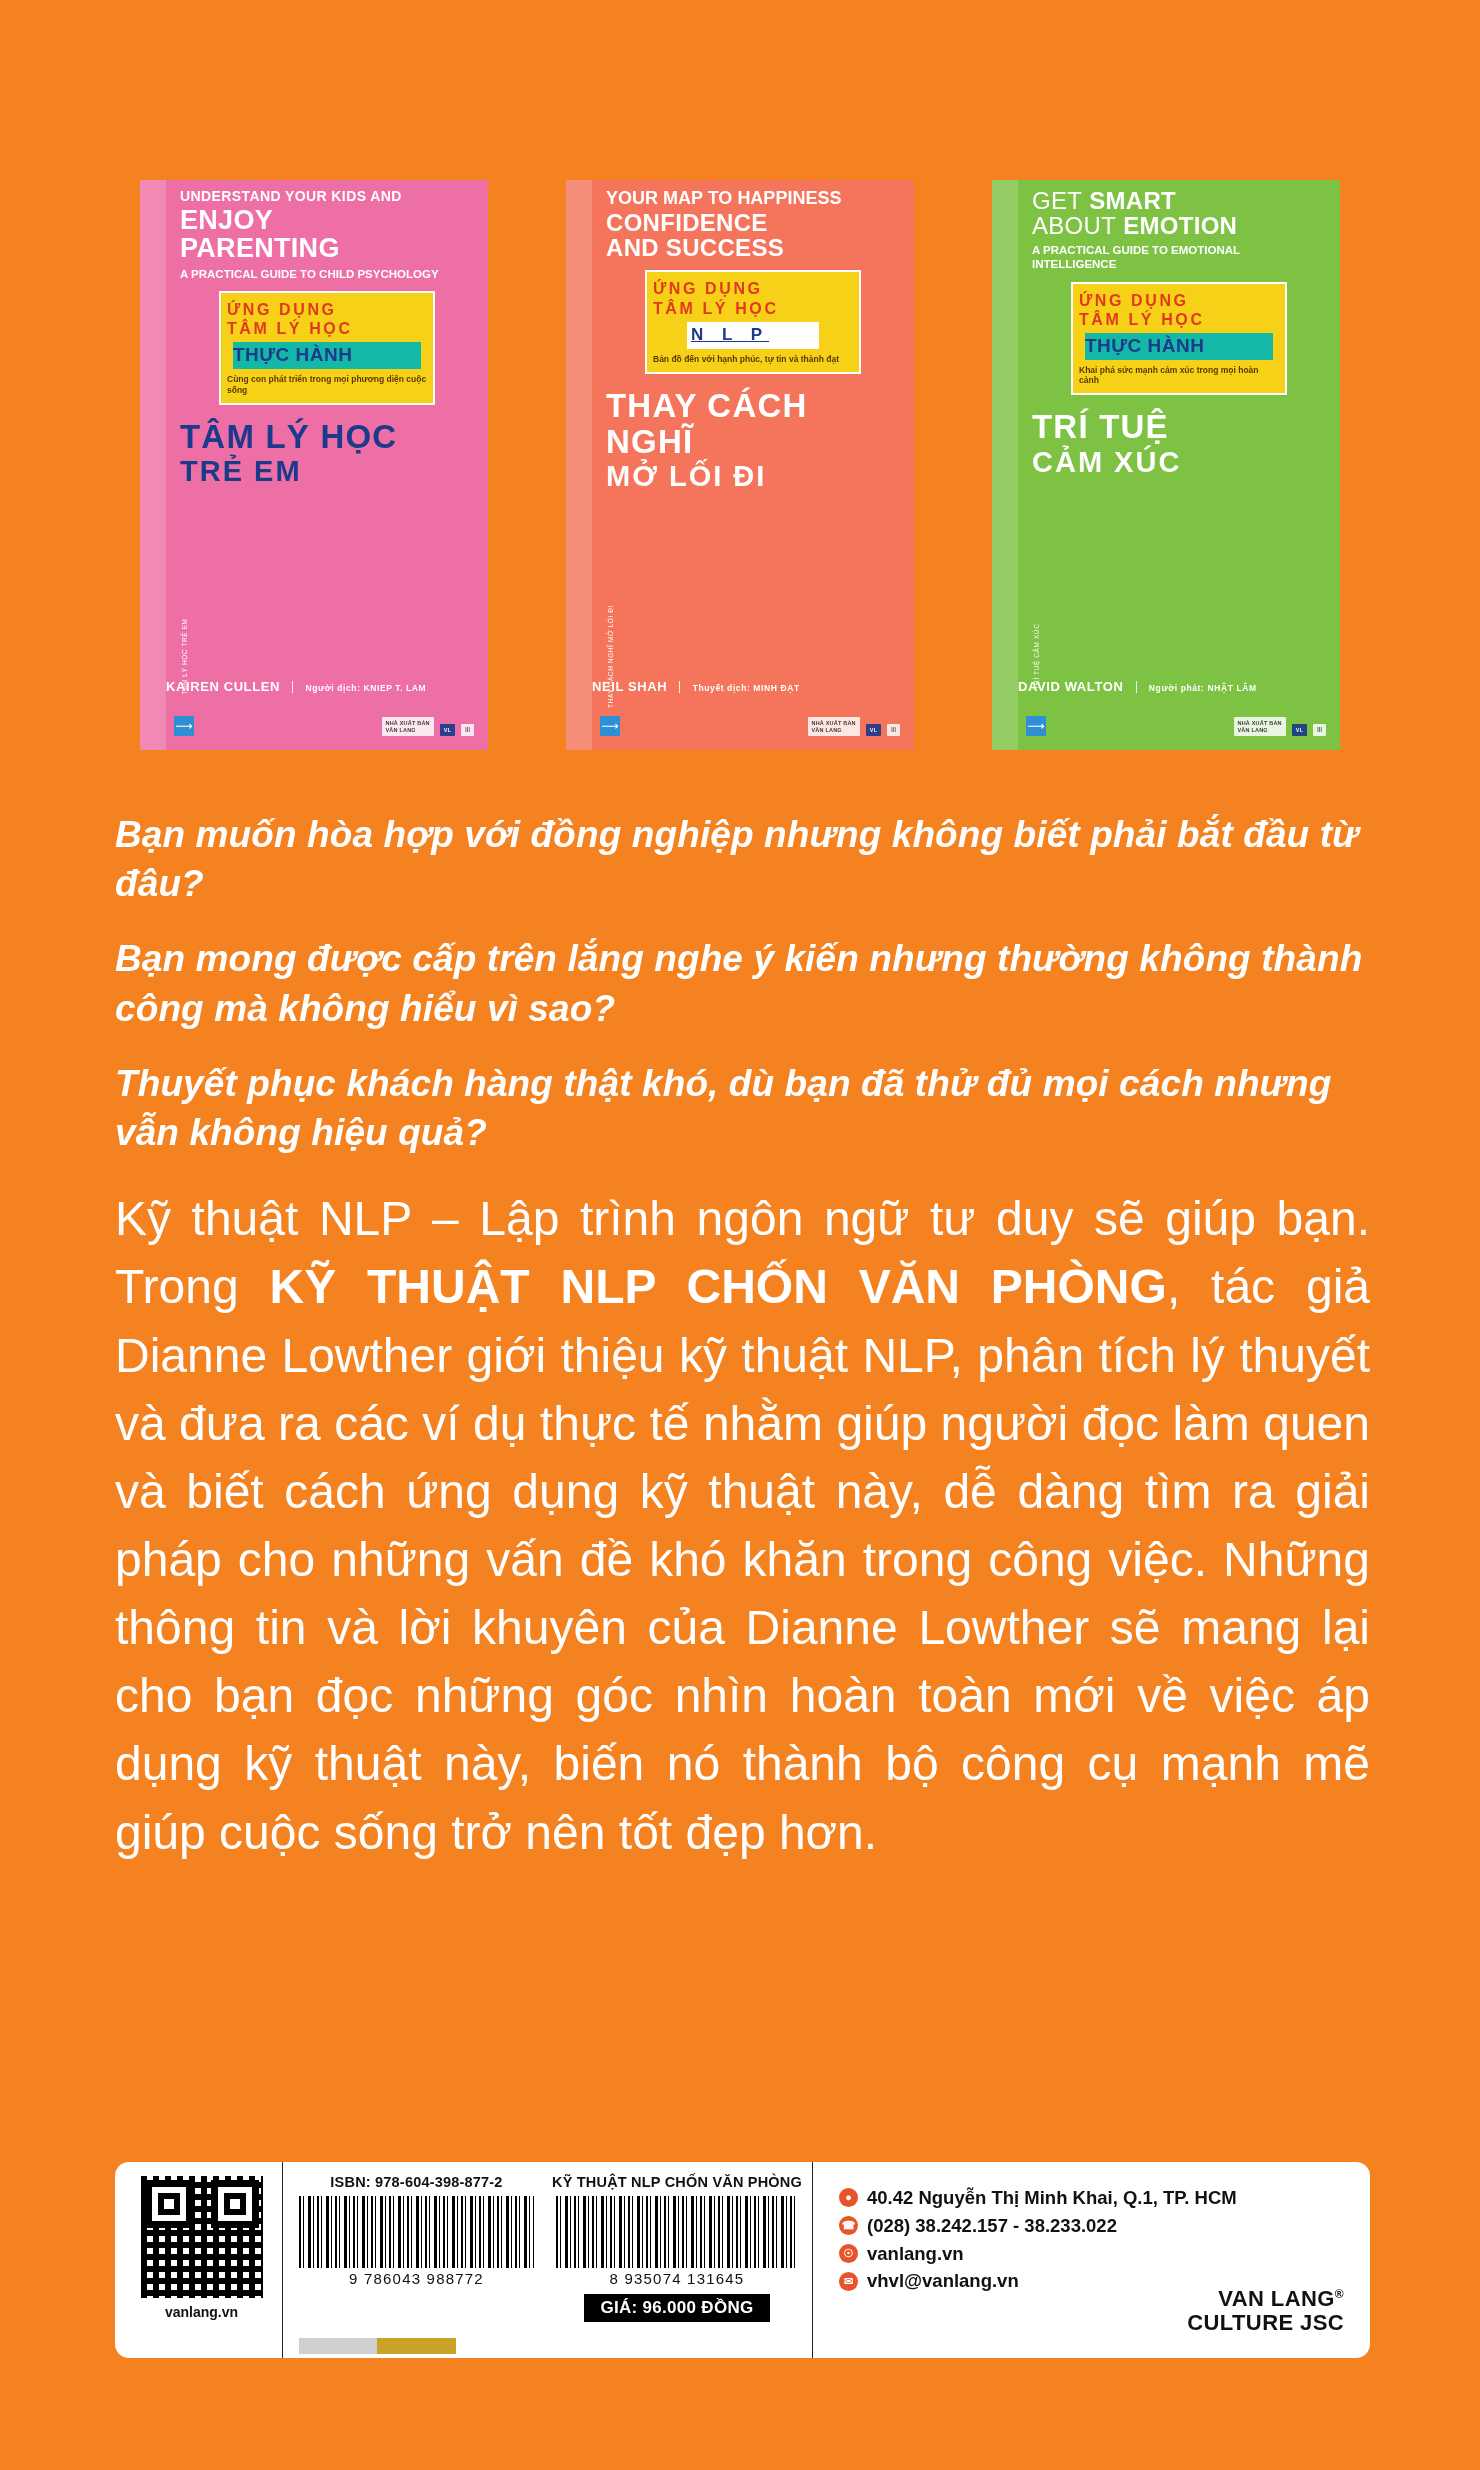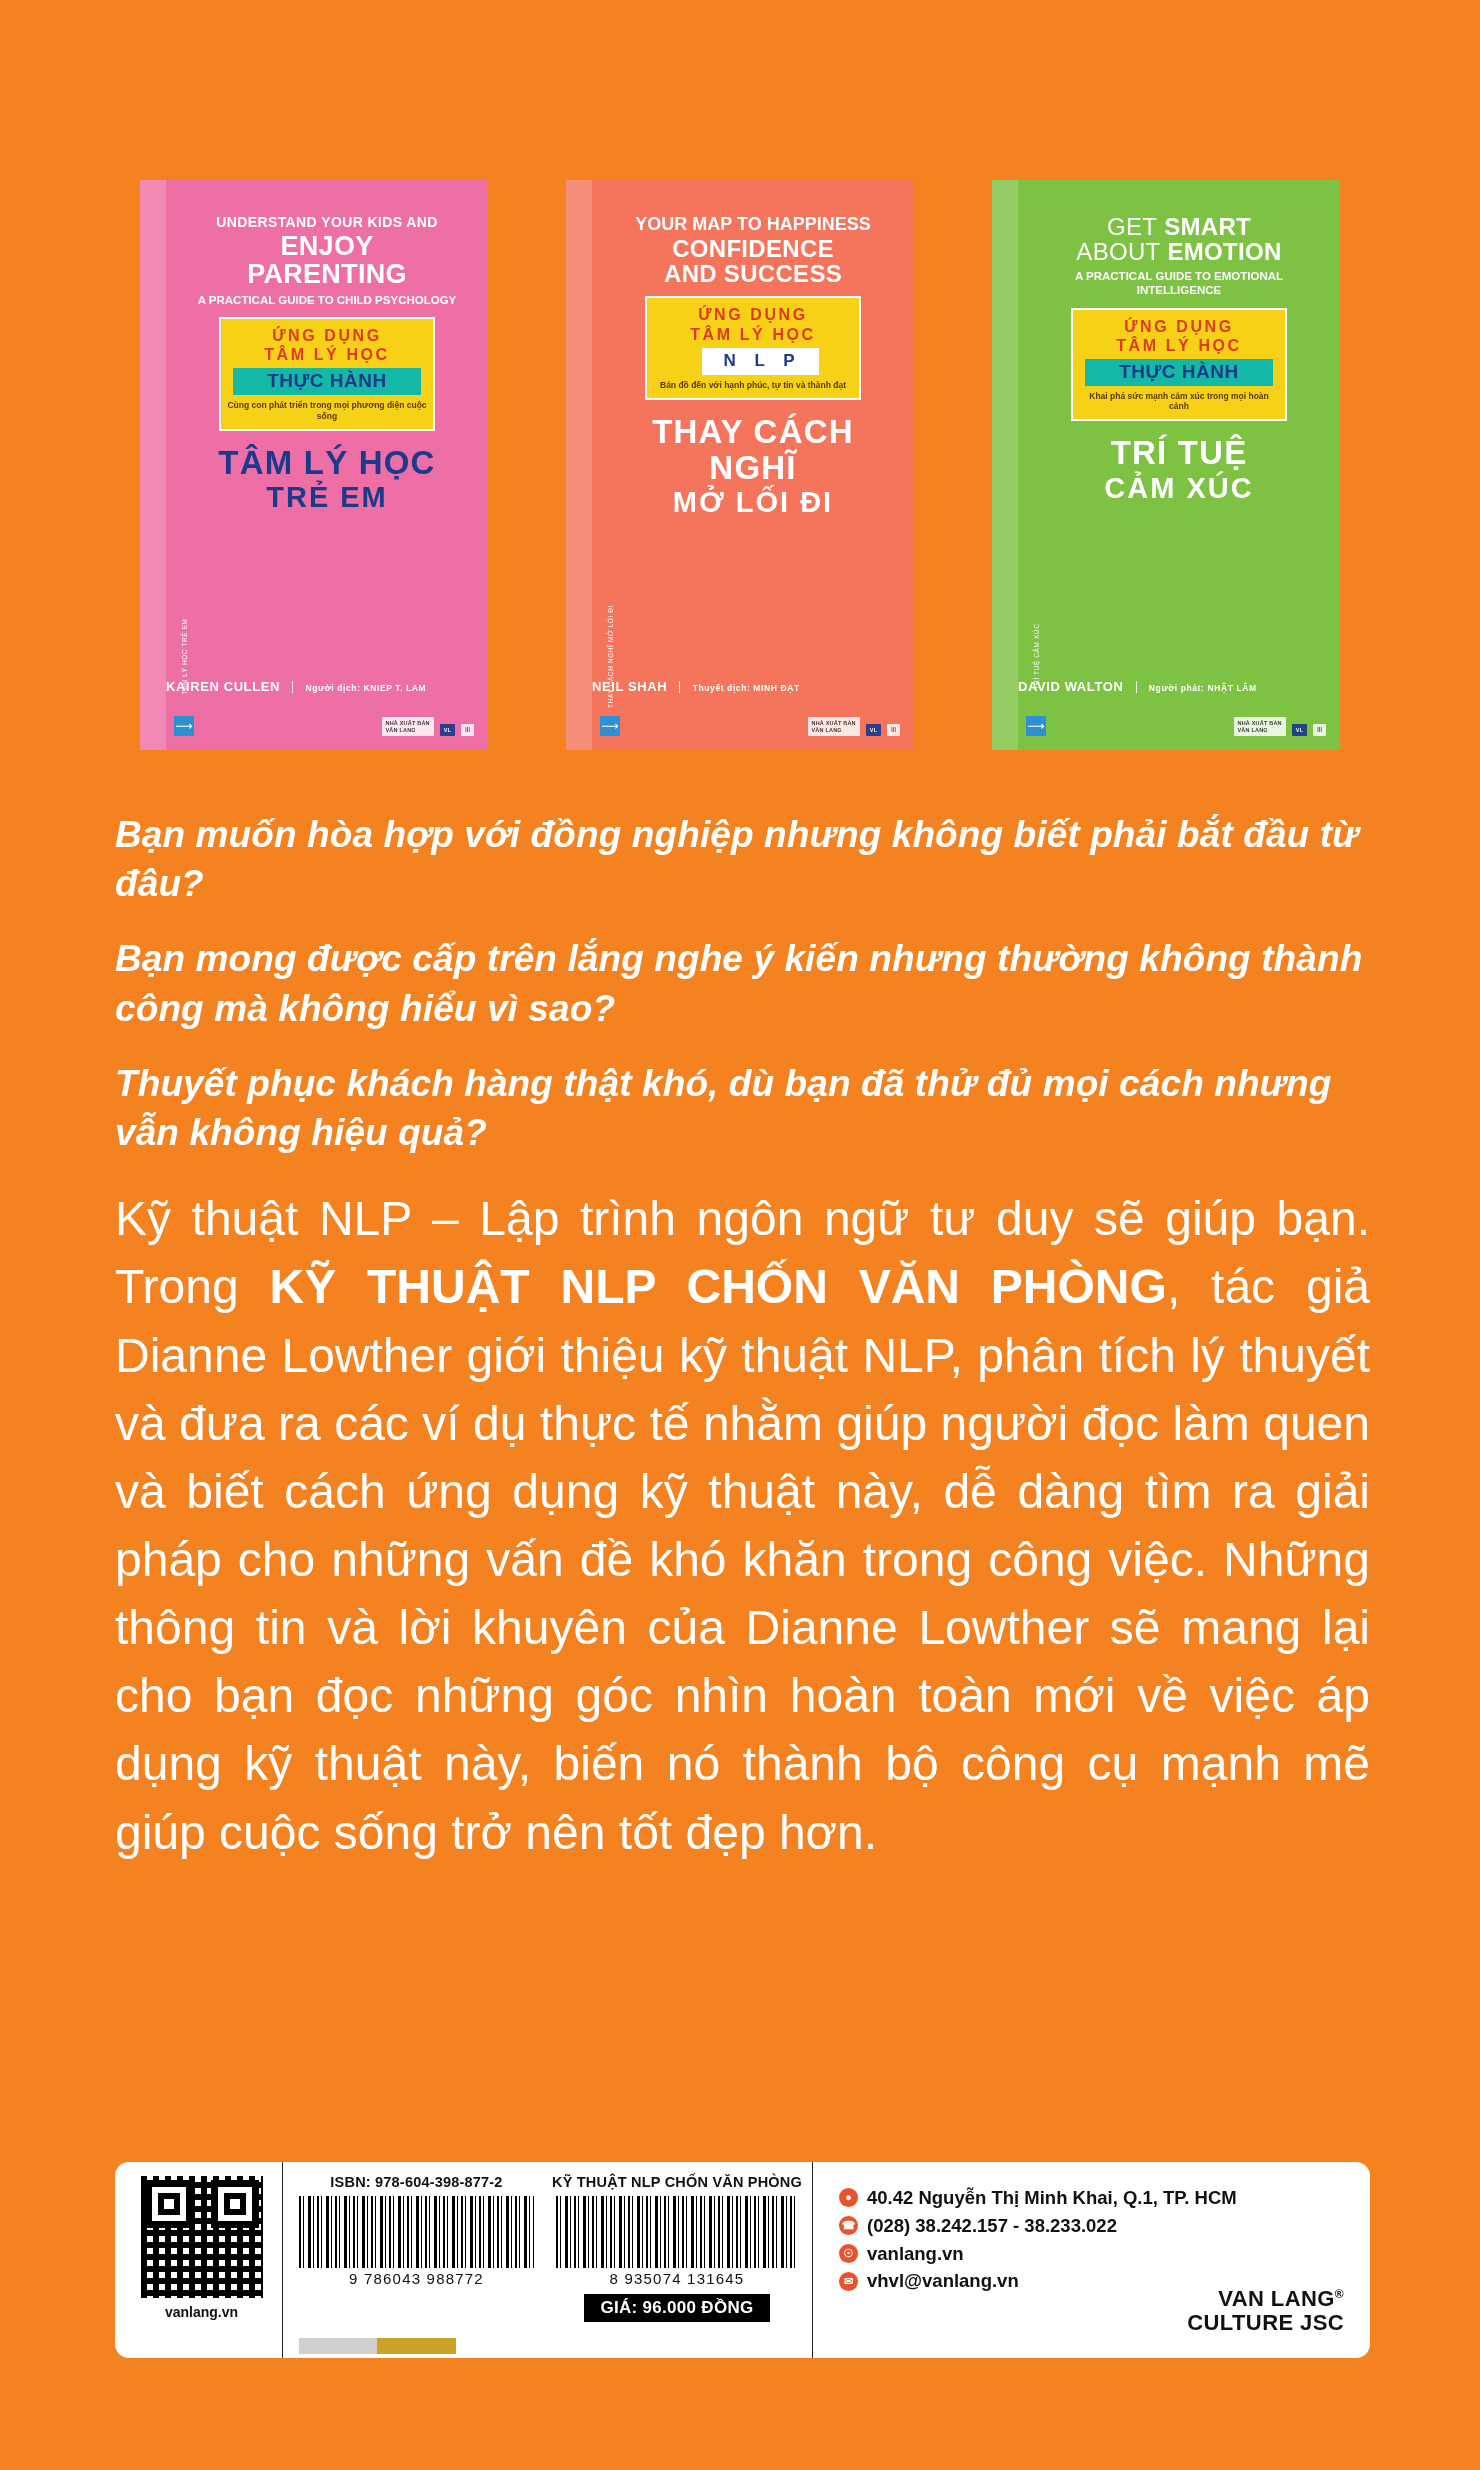--- a/index.html
+++ b/index.html
@@ -37,23 +37,22 @@
 
   .book-spine {
     position: absolute;
     left: 0; top: 0; bottom: 0;
     width: 26px;
     background: rgba(255,255,255,0.18);
   }
   .book-inner {
     position: absolute;
     left: 26px; right: 0; top: 0; bottom: 0;
-    padding: 34px 14px 0 14px;
-    box-sizing: border-box;
-    text-align: center;
+    padding: 8px 14px 0 14px;
+    box-sizing: border-box;
     color: #ffffff;
   }
 
   .eng-line {
     font-size: 14px;
     font-weight: 700;
     letter-spacing: 0.4px;
     line-height: 1.25;
     text-transform: uppercase;
   }
@@ -99,22 +98,23 @@
     letter-spacing: 0.5px;
     margin: 4px 6px 0 6px;
     padding: 2px 0 3px 0;
   }
   .badge-nlp {
     background: #ffffff;
     color: #1B3A8B;
     font-size: 17px;
     font-weight: 800;
     letter-spacing: 7px;
-    margin: 4px 34px 0 49px;
+    margin: 4px 34px 0 34px;
     padding: 3px 0 4px 4px;
+    text-decoration: underline;
   }
   .badge-note {
     color: #5a3a00;
     font-size: 8.5px;
     font-weight: 600;
     margin-top: 5px;
     line-height: 1.2;
   }
 
   .vi-title {

